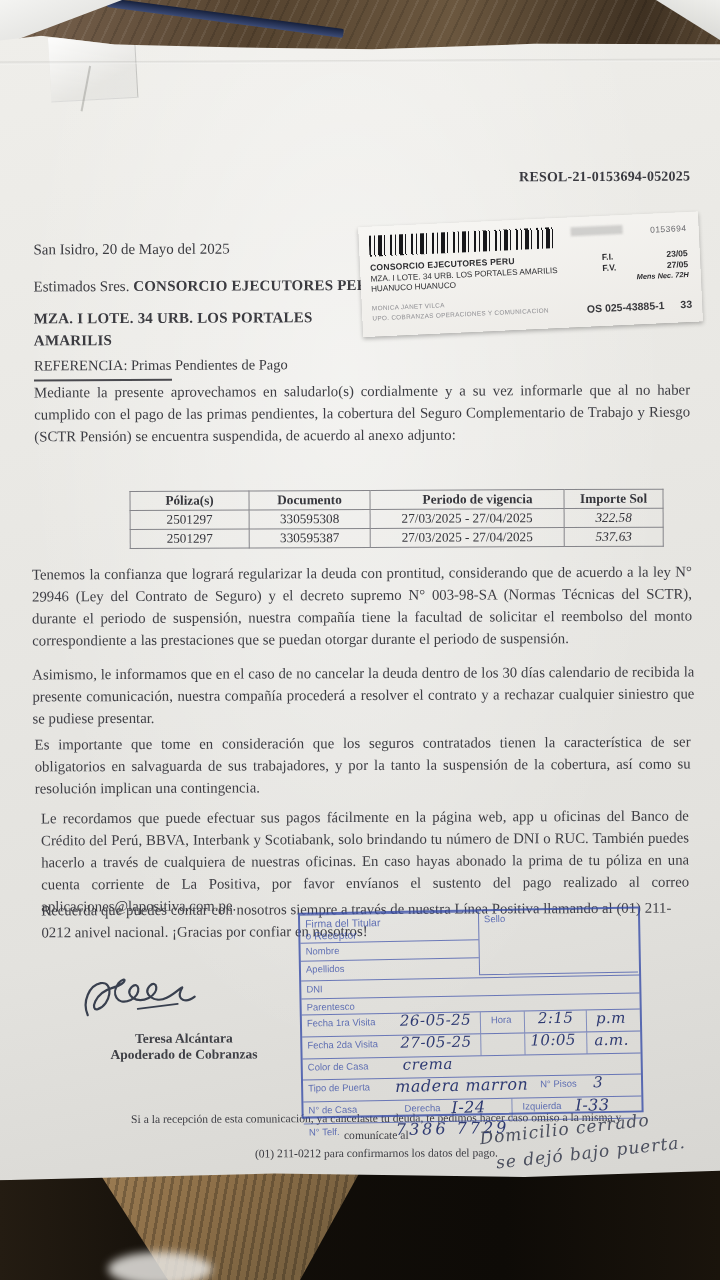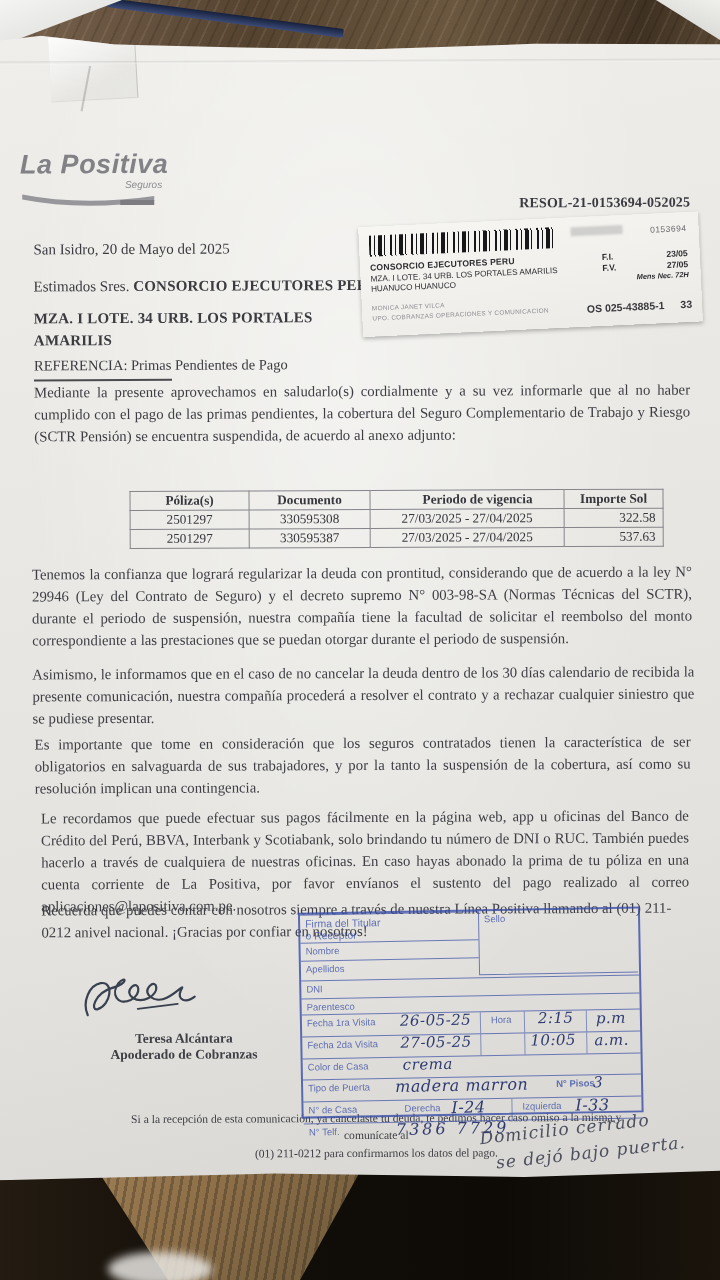--- a/index.html
+++ b/index.html
@@ -67,34 +67,34 @@
     background:rgba(120,120,116,.35);transform:rotate(14deg);}
   .crease{
     position:absolute;left:0;top:28px;width:100%;height:3px;
     background:linear-gradient(rgba(120,120,115,.18),rgba(255,255,255,.35));
   }
   
   .logo{position:absolute;left:30px;top:118px;width:170px;font-family:"Liberation Sans",sans-serif;}
   .logo .brand{font-size:27px;font-style:italic;font-weight:bold;color:#818186;letter-spacing:.5px;line-height:1;}
   .logo .sub{display:block;font-size:10px;font-style:italic;color:#8d8d92;text-align:right;padding-right:28px;margin-top:1px;}
   .logo svg{display:block;margin-top:2px;}
-  .resol{position:absolute;right:36px;top:164px;font-size:14px;font-weight:bold;letter-spacing:.2px;color:#3a3a40;}
+  .resol{position:absolute;right:36px;top:138px;font-size:14px;font-weight:bold;letter-spacing:.2px;color:#3a3a40;}
   .dateline{position:absolute;left:43px;top:208px;font-size:15px;}
   .salute{position:absolute;left:43px;top:245px;font-size:15px;}
   .salute b{letter-spacing:.2px;}
   .addr{position:absolute;left:43px;font-size:15px;font-weight:bold;letter-spacing:.2px;}
   .refline{position:absolute;left:43px;top:324px;font-size:14.5px;}
   .refline .ul{display:block;width:138px;height:2px;background:#4a4a4f;margin-top:5px;}
   .para{position:absolute;font-size:14.8px;line-height:22px;text-align:justify;color:#3e3e44;}
   
   .ptable{position:absolute;left:138px;top:458px;border-collapse:collapse;font-size:13.2px;color:#36363c;}
   .ptable th,.ptable td{border:1px solid #85858a;padding:1px 7px;}
   .ptable th{font-weight:bold;text-align:center;}
   .ptable td{text-align:center;}
-  .ptable td.amt{text-align:right;}
+  .ptable td.amt{font-style:italic;}
   
   .sig-squiggle{position:absolute;left:86px;top:940px;}
   .sig-name{position:absolute;left:80px;top:998px;width:220px;text-align:center;font-size:13.5px;font-weight:bold;color:#3f4046;line-height:1.2;}
   
   .sticker{
     position:absolute;left:370px;top:188px;width:340px;height:110px;
     background:linear-gradient(170deg,#f7f6f3,#eceae6);
     box-shadow:0 2px 4px rgba(0,0,0,.28);
     transform:rotate(-2.4deg);
     font-family:"Liberation Sans",sans-serif;color:#2d2d30;
@@ -144,28 +144,20 @@
 <div class="corner-paper-right"></div>
 <div class="floor">
   <div class="plank"></div>
   <div class="cloth"></div>
 </div>
 
 <div class="paper">
   <div class="tear"></div>
   <div class="crease"></div>
 
-  <div class="logo">
-    <span class="brand">La Positiva</span>
-    <span class="sub">Seguros</span>
-    <svg width="138" height="16" viewBox="0 0 138 16">
-      <path d="M2,2 Q62,14 134,4 L134,9 Q62,19 2,7 Z" fill="#96969b"></path>
-      <rect x="100" y="8" width="34" height="5" fill="#7c7c81"></rect>
-    </svg>
-  </div>
   <div class="resol">RESOL-21-0153694-052025</div>
 
   <div class="dateline">San Isidro, 20 de Mayo del 2025</div>
 
   <div class="salute">
     <span>Estimados Sres. </span><b>CONSORCIO EJECUTORES PERU</b>
   </div>
   <div class="addr" style="top:277px;">MZA. I LOTE. 34 URB. LOS PORTALES</div>
   <div class="addr" style="top:299px;">AMARILIS</div>
 
@@ -279,21 +271,21 @@
       <span class="cellline" style="left:284px;"></span>
       <span class="hw" style="position:absolute;left:292px;top:-1px;">a.m.</span>
     </div>
     <div class="row" style="height:20px;">
       <span class="slabel">Color de Casa</span>
       <span class="hw" style="position:absolute;left:100px;top:-2px;">crema</span>
     </div>
     <div class="row" style="height:21px;">
       <span class="slabel">Tipo de Puerta</span>
       <span class="hw big" style="position:absolute;left:92px;top:-2px;">madera marron</span>
-      <span class="slabel" style="position:absolute;left:248px;font-weight:bold;">N° Pisos</span>
+      <span class="slabel" style="position:absolute;left:232px;">N° Pisos</span>
       <span class="hw" style="position:absolute;left:290px;top:-2px;">3</span>
     </div>
     <div class="row" style="height:21px;">
       <span class="slabel">N° de Casa</span>
       <span class="slabel" style="position:absolute;left:96px;">Derecha</span>
       <span class="hw big" style="position:absolute;left:148px;top:-2px;">I-24</span>
       <span class="cellline" style="left:208px;"></span>
       <span class="slabel" style="position:absolute;left:214px;">Izquierda</span>
       <span class="hw big" style="position:absolute;left:272px;top:-2px;">I-33</span>
     </div>

